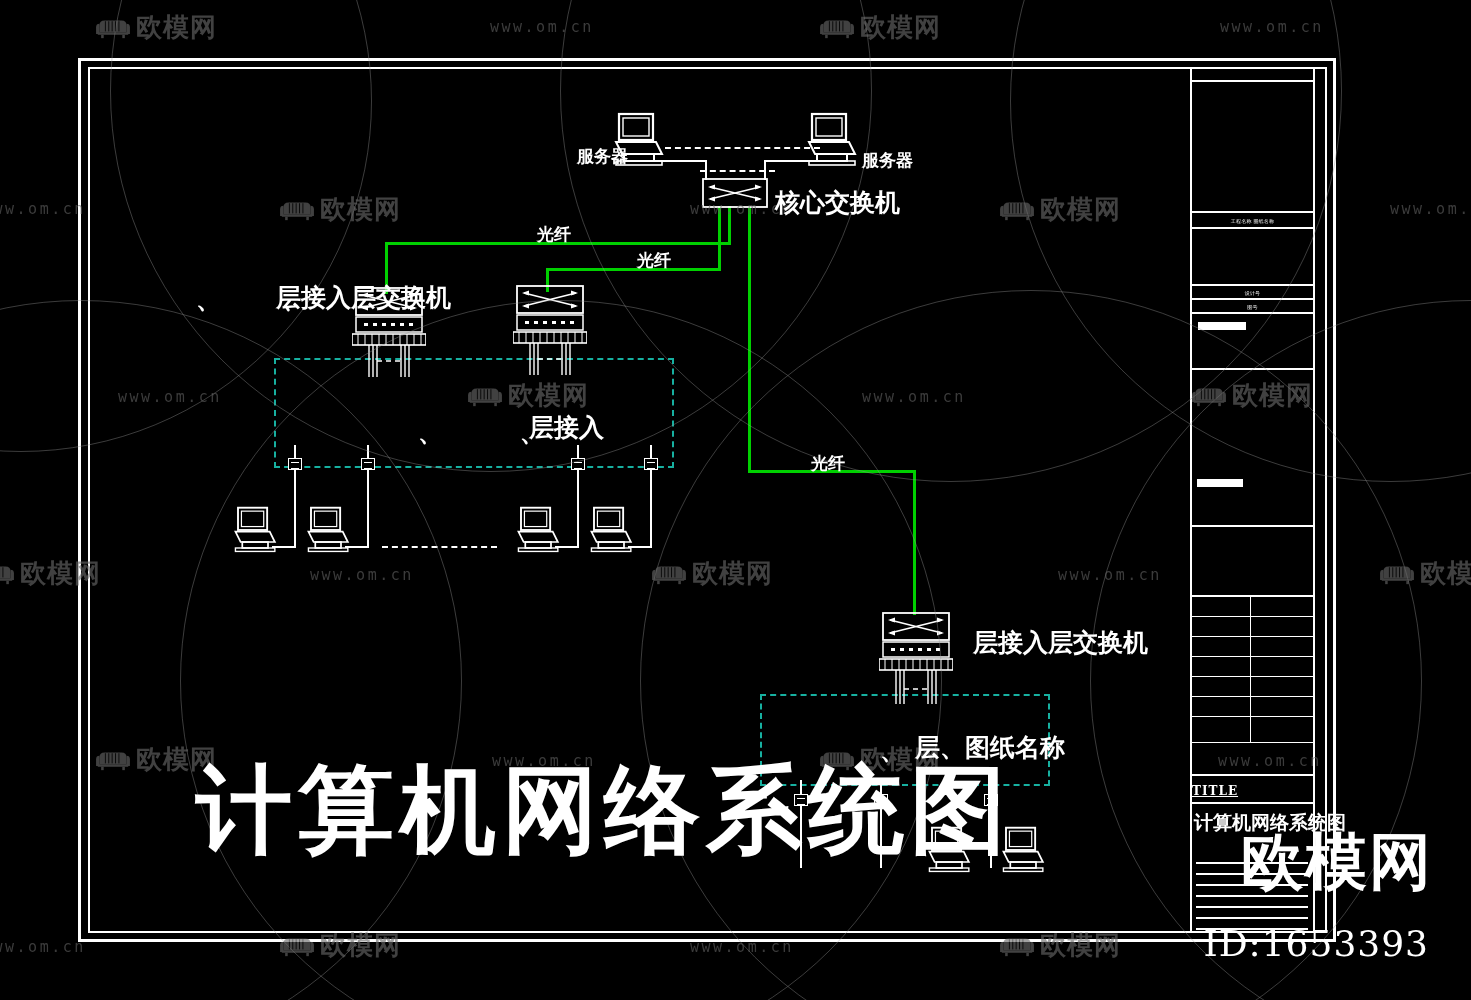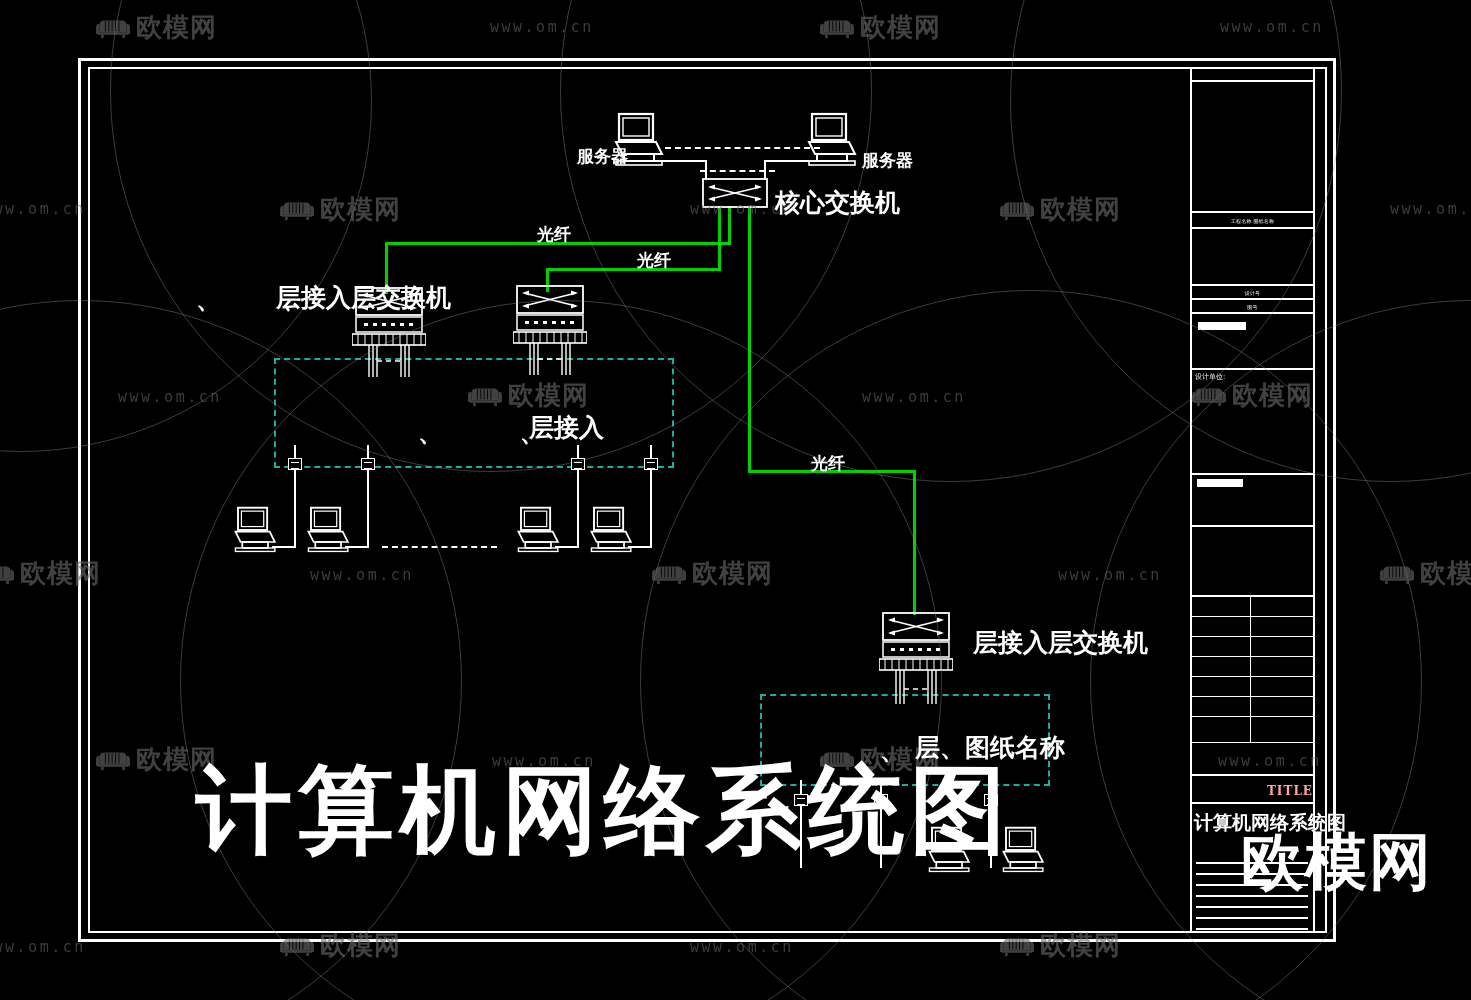--- a/index.html
+++ b/index.html
@@ -147,26 +147,27 @@
   }
   .tb-grid-row .cell-div {
     position: absolute;
     left: 48%;
     top: 0;
     bottom: 0;
     width: 0;
     border-left: 1.5px solid #fff;
   }
   .tb-title-en {
-    color: #fca5a5;
+    color: #ffffff;
     font-size: 12px;
     font-weight: bold;
-    text-align: right;
+    text-align: left;
     letter-spacing: 1px;
     font-family: "DejaVu Serif", "Liberation Serif", serif;
+    text-decoration: underline;
   }
   .tb-drawing-name {
     position: absolute;
     left: -4px;
     top: 810px;
     width: 230px;
     color: #fff;
     font-size: 19px;
     font-weight: bold;
     white-space: nowrap;
@@ -298,23 +299,20 @@
     </div>
     <div class="tb-row" style="top:161px; height:57px;"></div>
     <div class="tb-row" style="top:218px; height:14px;">
       <div class="tb-tinytext" style="padding-top:4px;">设计号</div>
     </div>
     <div class="tb-row" style="top:232px; height:14px;">
       <div class="tb-tinytext" style="padding-top:4px;">图号</div>
     </div>
     <div class="tb-row" style="top:246px; height:56px;">
       <div style="position:absolute;left:6px;top:8px;width:48px;height:8px;background:#fff;"></div>
-    </div>
-    <div class="tb-row" style="top:302px; height:105px;">
-      <div class="tb-label">设计单位:</div>
     </div>
     <div class="tb-row" style="top:407px; height:52px;">
       <div style="position:absolute;left:5px;top:4px;width:46px;height:8px;background:#fff;"></div>
     </div>
     <div class="tb-row" style="top:459px; height:70px;"></div>
 
     <div class="tb-grid-row" style="top:529px;">
         <div class="cell-div"></div>
       </div>
     <div class="tb-grid-row" style="top:549px;">
@@ -866,14 +864,15 @@
             <line x1="19" y1="5" x2="19" y2="17"></line>
             <line x1="23" y1="5" x2="23" y2="17"></line>
             <line x1="27" y1="5" x2="27" y2="17"></line>
           </g>
       </svg>
       <span>欧模网</span>
     </div>
   </div>
 
   <div class="wm-big">欧模网</div>
+  <div class="wm-id">ID:1653393</div>
 
 </div>
 
 </body></html>

